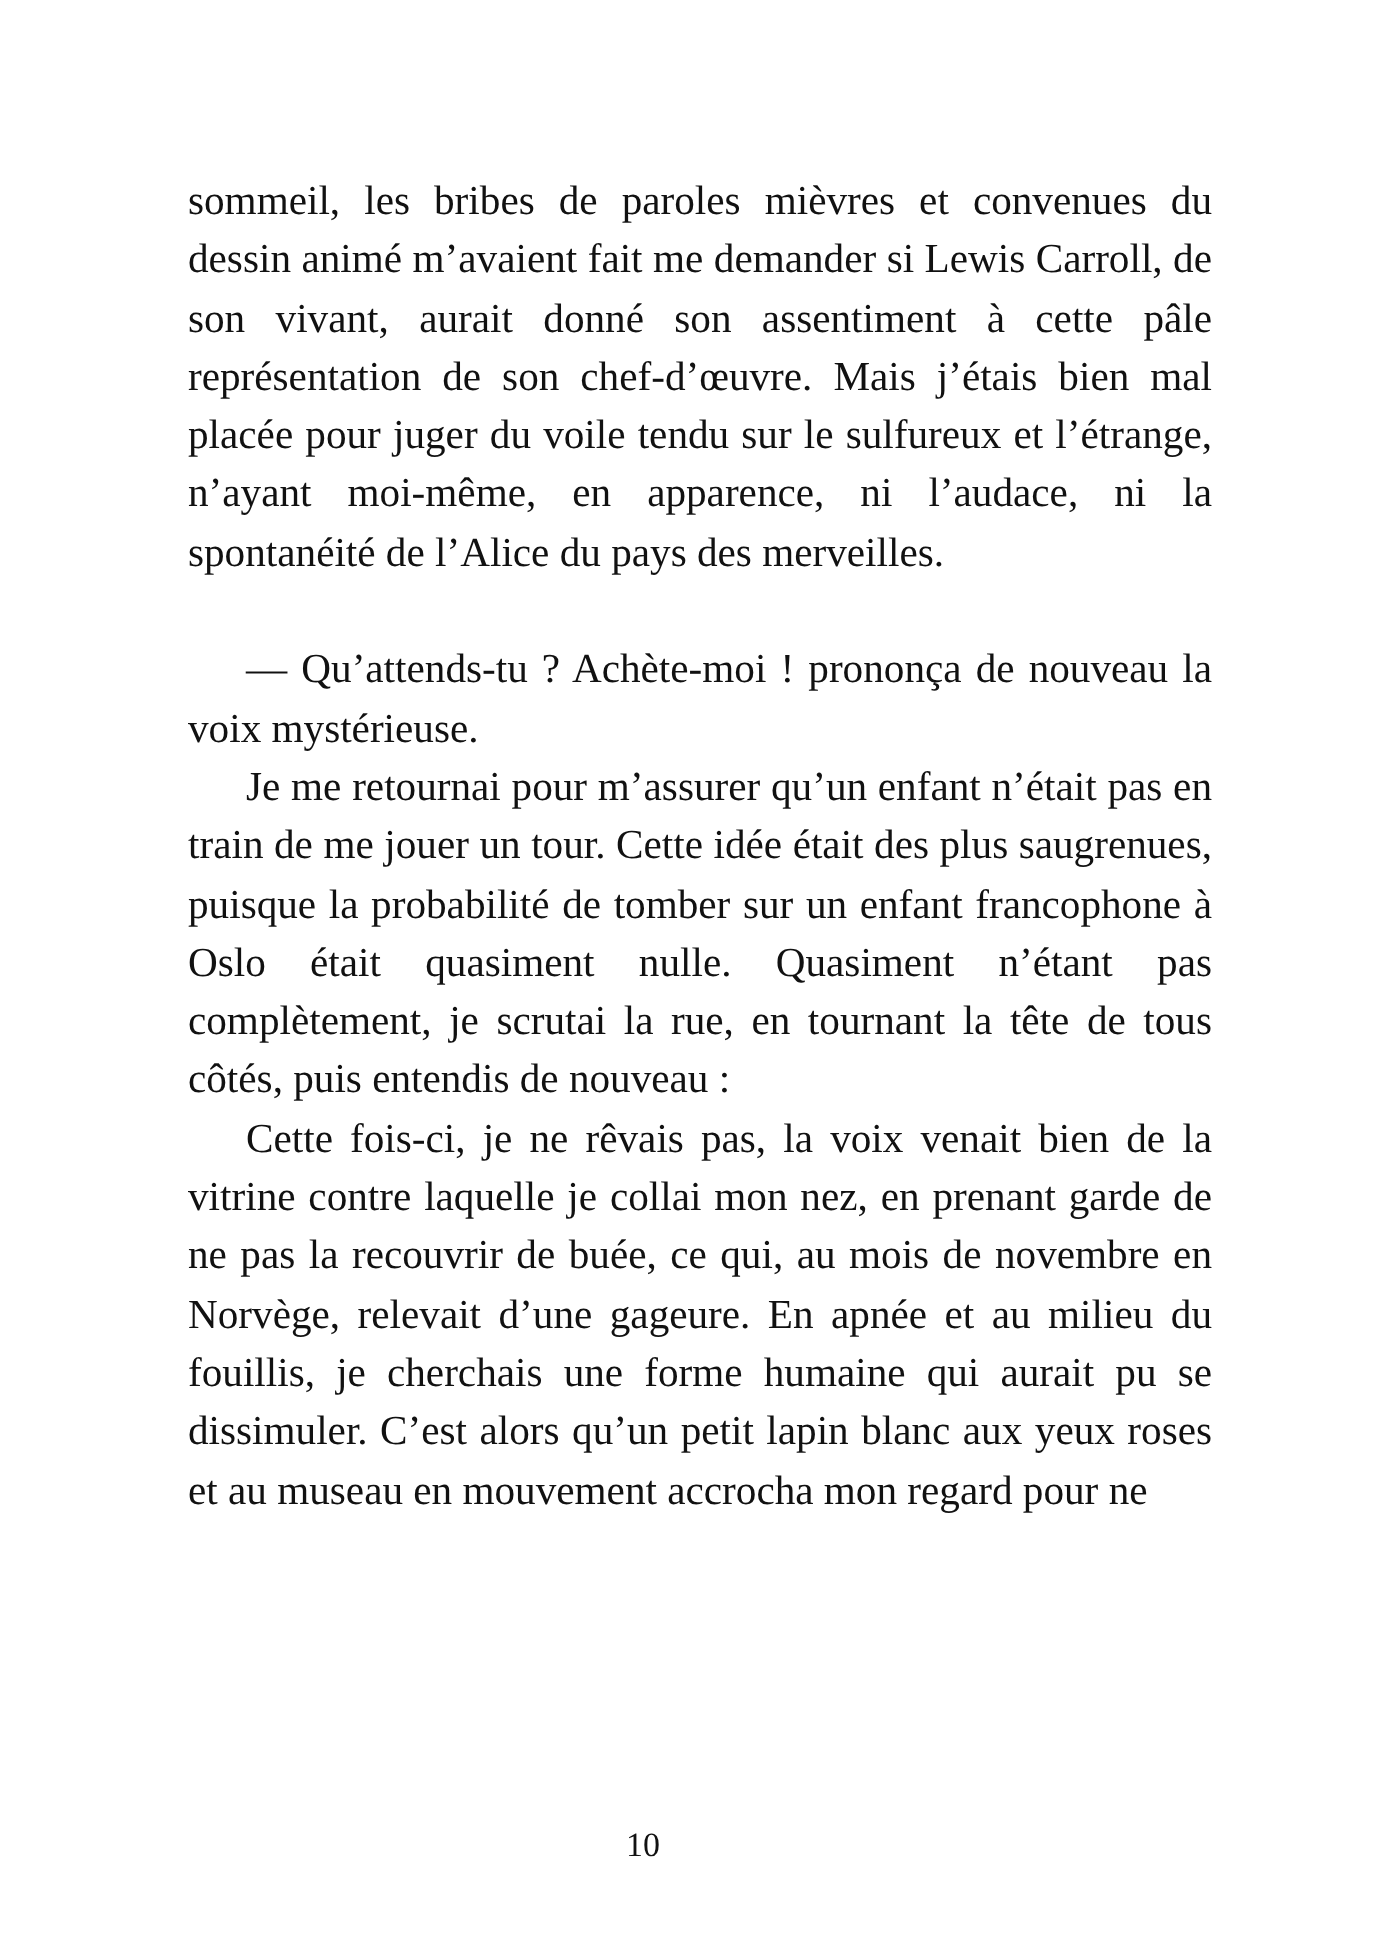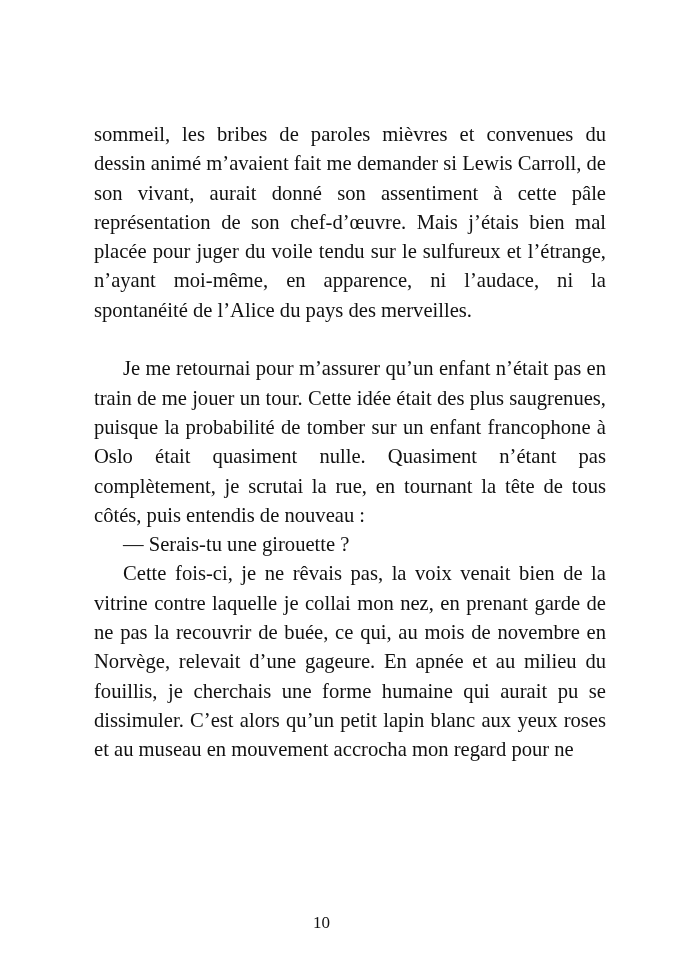--- a/index.html
+++ b/index.html
@@ -6,21 +6,20 @@
   body { width: 700px; height: 980px; position: relative; overflow: hidden; }
   .page {
     position: absolute;
     left: 94px;
     top: 87px;
     width: 512px;
     font-family: "Liberation Serif", serif;
     font-size: 20.6px;
     line-height: 29.3px;
     color: #111111;
-    margin-top: 33px;
   }
   .para {
     margin: 0;
     text-align: justify;
     text-align-last: left;
     hyphens: none;
   }
   .para.indent { text-indent: 29px; }
   .gap { height: 29.3px; }
   .folio {
@@ -33,18 +32,18 @@
     font-size: 17px;
     color: #111111;
   }
 </style>
 </head>
 <body>
 
 <div class="page">
   <p class="para">sommeil, les bribes de paroles mièvres et convenues du dessin animé m’avaient fait me demander si Lewis Carroll, de son vivant, aurait donné son assentiment à cette pâle représentation de son chef-d’œuvre. Mais j’étais bien mal placée pour juger du voile tendu sur le sulfureux et l’étrange, n’ayant moi-même, en apparence, ni l’audace, ni la spontanéité de l’Alice du pays des merveilles.</p>
   <div class="gap"></div>
+  <p class="para indent">— Qu’attends-tu ? Achète-moi ! prononça de nouveau la voix mystérieuse.</p>
   <p class="para indent">Je me retournai pour m’assurer qu’un enfant n’était pas en train de me jouer un tour. Cette idée était des plus saugrenues, puisque la probabilité de tomber sur un enfant francophone à Oslo était quasiment nulle. Quasiment n’étant pas complètement, je scrutai la rue, en tournant la tête de tous côtés, puis entendis de nouveau :</p>
-  <p class="para indent">— Serais-tu une girouette ?</p>
   <p class="para indent">Cette fois-ci, je ne rêvais pas, la voix venait bien de la vitrine contre laquelle je collai mon nez, en prenant garde de ne pas la recouvrir de buée, ce qui, au mois de novembre en Norvège, relevait d’une gageure. En apnée et au milieu du fouillis, je cherchais une forme humaine qui aurait pu se dissimuler. C’est alors qu’un petit lapin blanc aux yeux roses et au museau en mouvement accrocha mon regard pour ne</p>
 </div>
 
 <div class="folio">10</div>
 
 </body></html>

